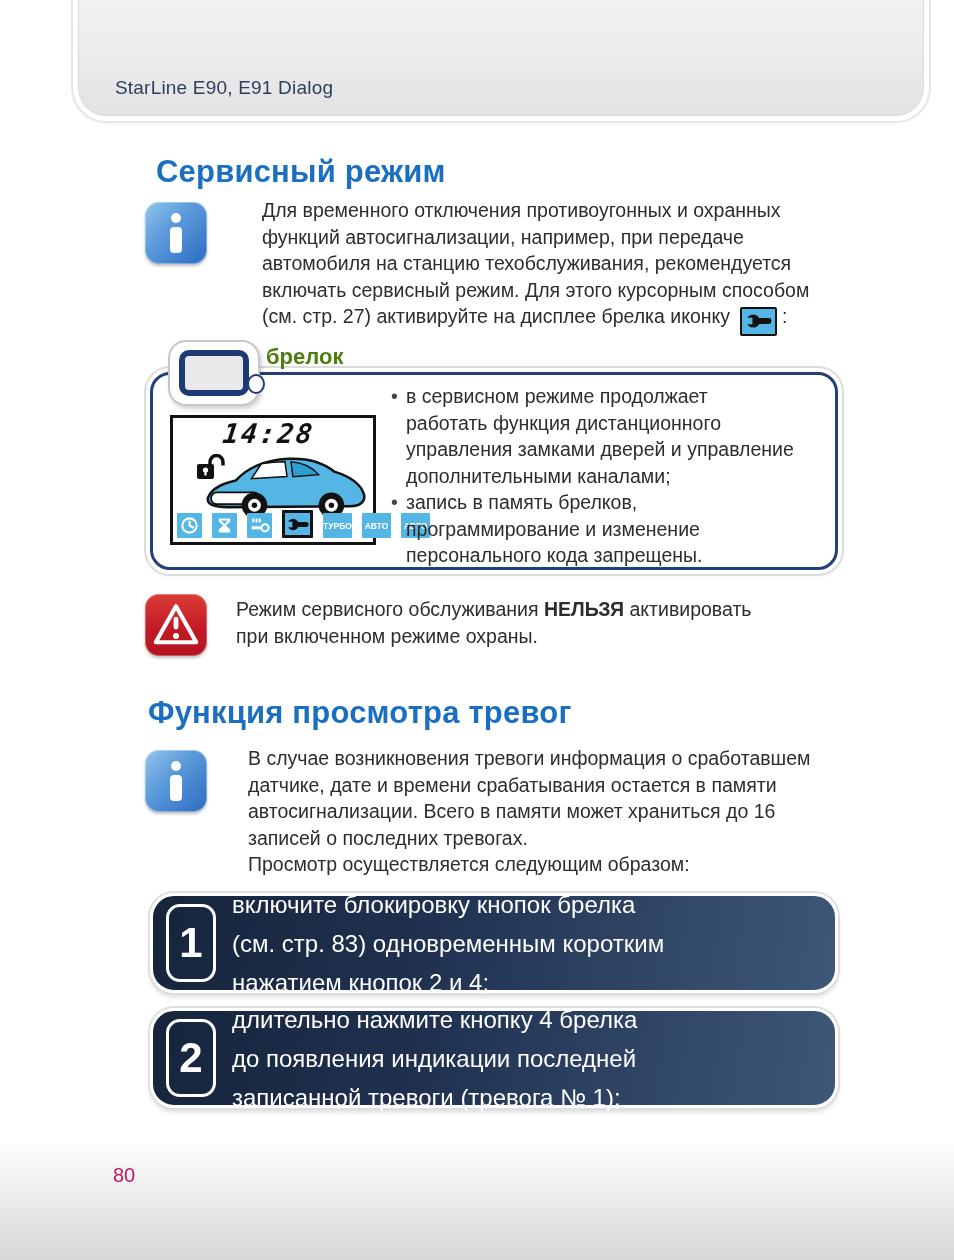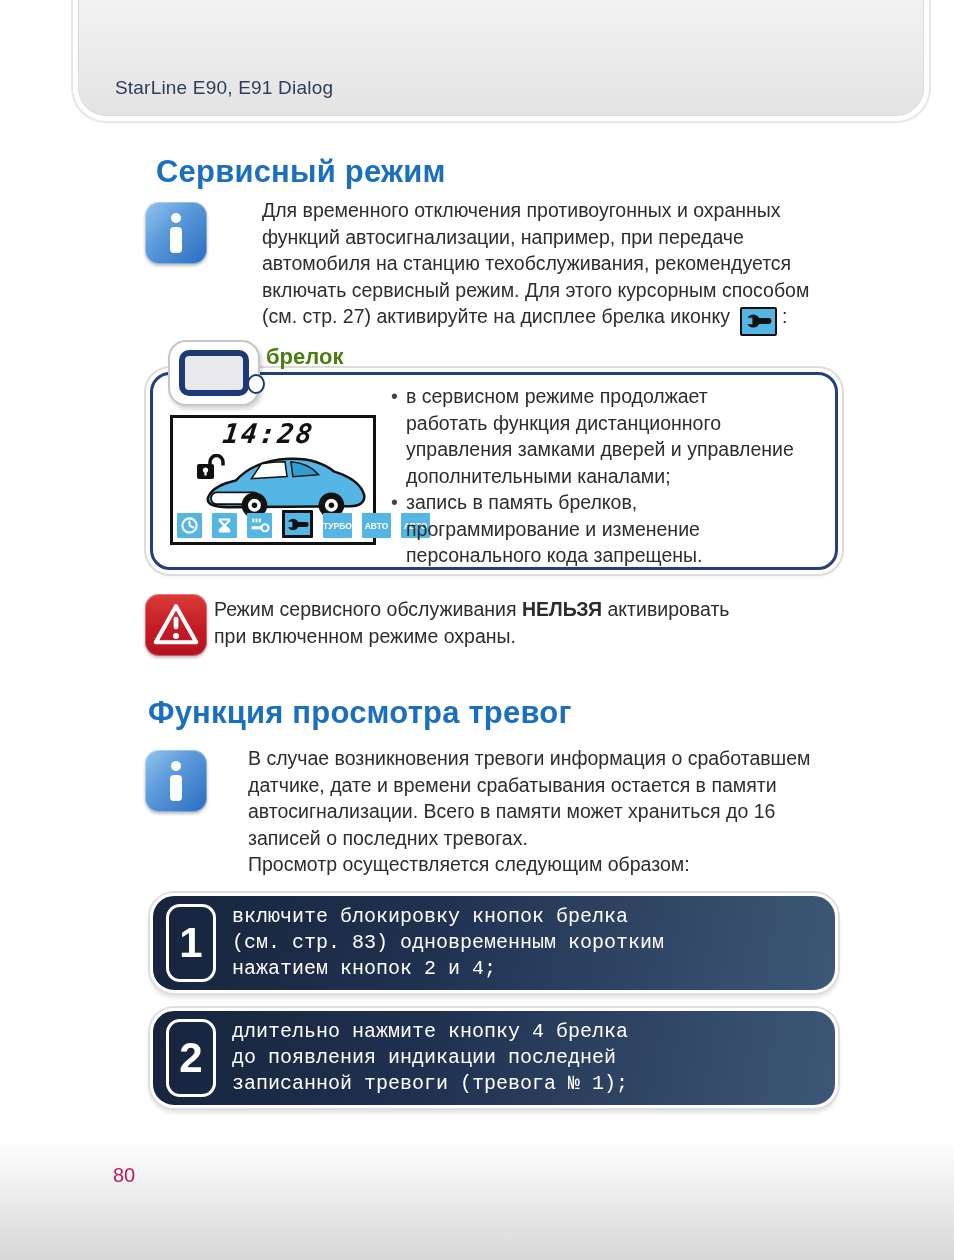--- a/index.html
+++ b/index.html
@@ -120,21 +120,21 @@
     box-shadow:0 0 0 2px #dedede,0 4px 5px rgba(0,0,0,.15);
     display:flex;align-items:center;
   }
   .step-num{
     flex:0 0 auto;width:44px;height:72px;margin-left:13px;
     border:3px solid #fff;border-radius:14px;
     display:flex;align-items:center;justify-content:center;
     color:#fff;font-size:42px;font-weight:bold;
   }
   .step-text{
-    margin-left:16px;color:#fff;font-size:20px;line-height:26px;white-space:pre-line;font-family:Liberation Mono, monospace;
+    margin-left:16px;color:#fff;font-size:24px;line-height:39px;white-space:pre-line;
   }
 
   
   .bottom-fade{
     left:0;bottom:0;width:954px;height:120px;
     background:linear-gradient(180deg,rgba(216,216,216,0) 0%,#d7d7d7 100%);
   }
   .page-number{left:113px;top:1164px;font-size:20px;color:#be185d;z-index:3;}
 </style>
 </head>
@@ -246,21 +246,21 @@
   </ul>
 </div>
 
 <div class="abs sq-icon warn-bg" style="left:145px;top:594px;">
   <svg width="48" height="46" viewBox="0 0 64 60">
     <path d="M32 5 L59 53 H5 Z" fill="none" stroke="#fff" stroke-width="5.5" stroke-linejoin="round"></path>
     <rect x="28.8" y="19" width="6.4" height="17" rx="3.2" fill="#fff"></rect>
     <circle cx="32" cy="44.5" r="4" fill="#fff"></circle>
   </svg>
 </div>
-<p class="abs warn-text" style="left:214px;top:596px;width:600px;margin:0;"><span>Режим сервисного обслуживания </span><b>НЕЛЬЗЯ</b><span> активировать
+<p class="abs warn-text" style="left:236px;top:596px;width:600px;margin:0;"><span>Режим сервисного обслуживания </span><b>НЕЛЬЗЯ</b><span> активировать
 при включенном режиме охраны.</span></p>
 
 <h1 class="abs sec-title" style="top:695px;margin:0;text-align:center;">Функция просмотра тревог</h1>
 
 <div class="abs sq-icon info-bg" style="left:145px;top:750px;">
   <span class="i-glyph">
       <span class="dot"></span>
       <span class="stem"></span>
     </span>
 </div>

